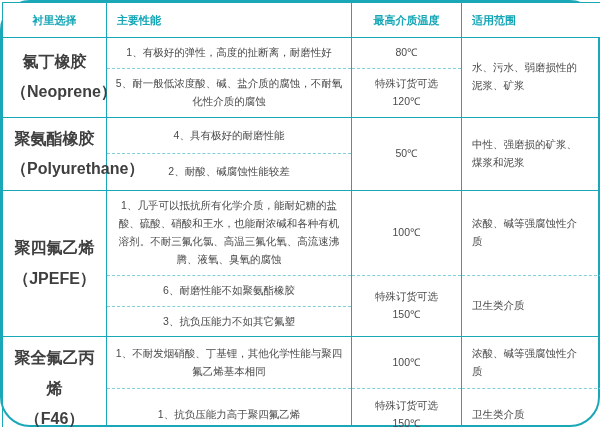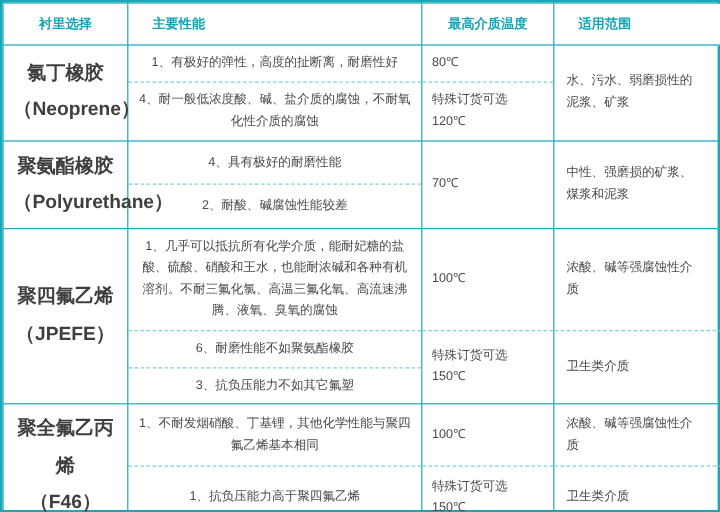--- a/index.html
+++ b/index.html
@@ -29,20 +29,21 @@
   table.spec-table col.c2 { width: 245px; }
   table.spec-table col.c3 { width: 110px; }
   table.spec-table col.c4 { width: 141px; }
 
   
   .table-wrap {
     border-top: 2px solid #1aa7b8;
     border-bottom: 2px solid #1aa7b8;
     border-left: 2px solid #1aa7b8;
     border-right: 2px solid #1aa7b8;
+    border-radius: 30px;
   }
 
   th, td {
     border: 1px solid #1aa7b8;
     padding: 6px 8px;
     font-size: 10.5px;
     line-height: 1.7;
     vertical-align: middle;
     color: #3f3f3f;
   }
@@ -51,35 +52,35 @@
     color: #13a6b6;
     font-weight: bold;
     font-size: 11px;
     text-align: center;
     height: 26px;
     padding: 4px 6px;
     border-bottom: 1px solid #1aa7b8;
   }
   thead th.left-al {
     text-align: left;
-    padding-left: 20px;
+    padding-left: 10px;
   }
   td.material {
     text-align: center;
     font-weight: bold;
     color: #3f3f3f;
     font-size: 16px;
     line-height: 1.9;
   }
   td.prop {
     text-align: center;
     color: #4a4a4a;
   }
   td.temp {
-    text-align: left;
+    text-align: center;
     color: #4a4a4a;
     line-height: 1.7;
   }
   td.range {
     text-align: left;
     color: #4a4a4a;
     padding-left: 10px;
   }
   
   .dash-bottom {
@@ -119,35 +120,35 @@
         <td class="prop dash-bottom">1、有极好的弹性，高度的扯断离，耐磨性好</td>
         <td class="temp dash-bottom">
           <span class="twoline">80℃</span>
         </td>
         <td class="range" rowspan="2">
           <span class="twoline">水、污水、弱磨损性的</span>
           <span class="twoline">泥浆、矿浆</span>
         </td>
       </tr>
       <tr>
-        <td class="prop dash-top">4、耐一般低浓度酸、碱、盐介质的腐蚀，不耐氧化性介质的腐蚀</td>
+        <td class="prop dash-top">5、耐一般低浓度酸、碱、盐介质的腐蚀，不耐氧化性介质的腐蚀</td>
         <td class="temp dash-top">
           <span class="twoline">特殊订货可选</span>
           <span class="twoline">120℃</span>
         </td>
       </tr>
 
       <tr>
         <td class="material" rowspan="2">
           <span class="twoline">聚氨酯橡胶</span>
           <span class="twoline">（Polyurethane）</span>
         </td>
         <td class="prop dash-bottom">4、具有极好的耐磨性能</td>
         <td class="temp" rowspan="2">
-          <span class="twoline">70℃</span>
+          <span class="twoline">50℃</span>
         </td>
         <td class="range" rowspan="2">
           <span class="twoline">中性、强磨损的矿浆、</span>
           <span class="twoline">煤浆和泥浆</span>
         </td>
       </tr>
       <tr>
         <td class="prop dash-top">2、耐酸、碱腐蚀性能较差</td>
       </tr>
 

